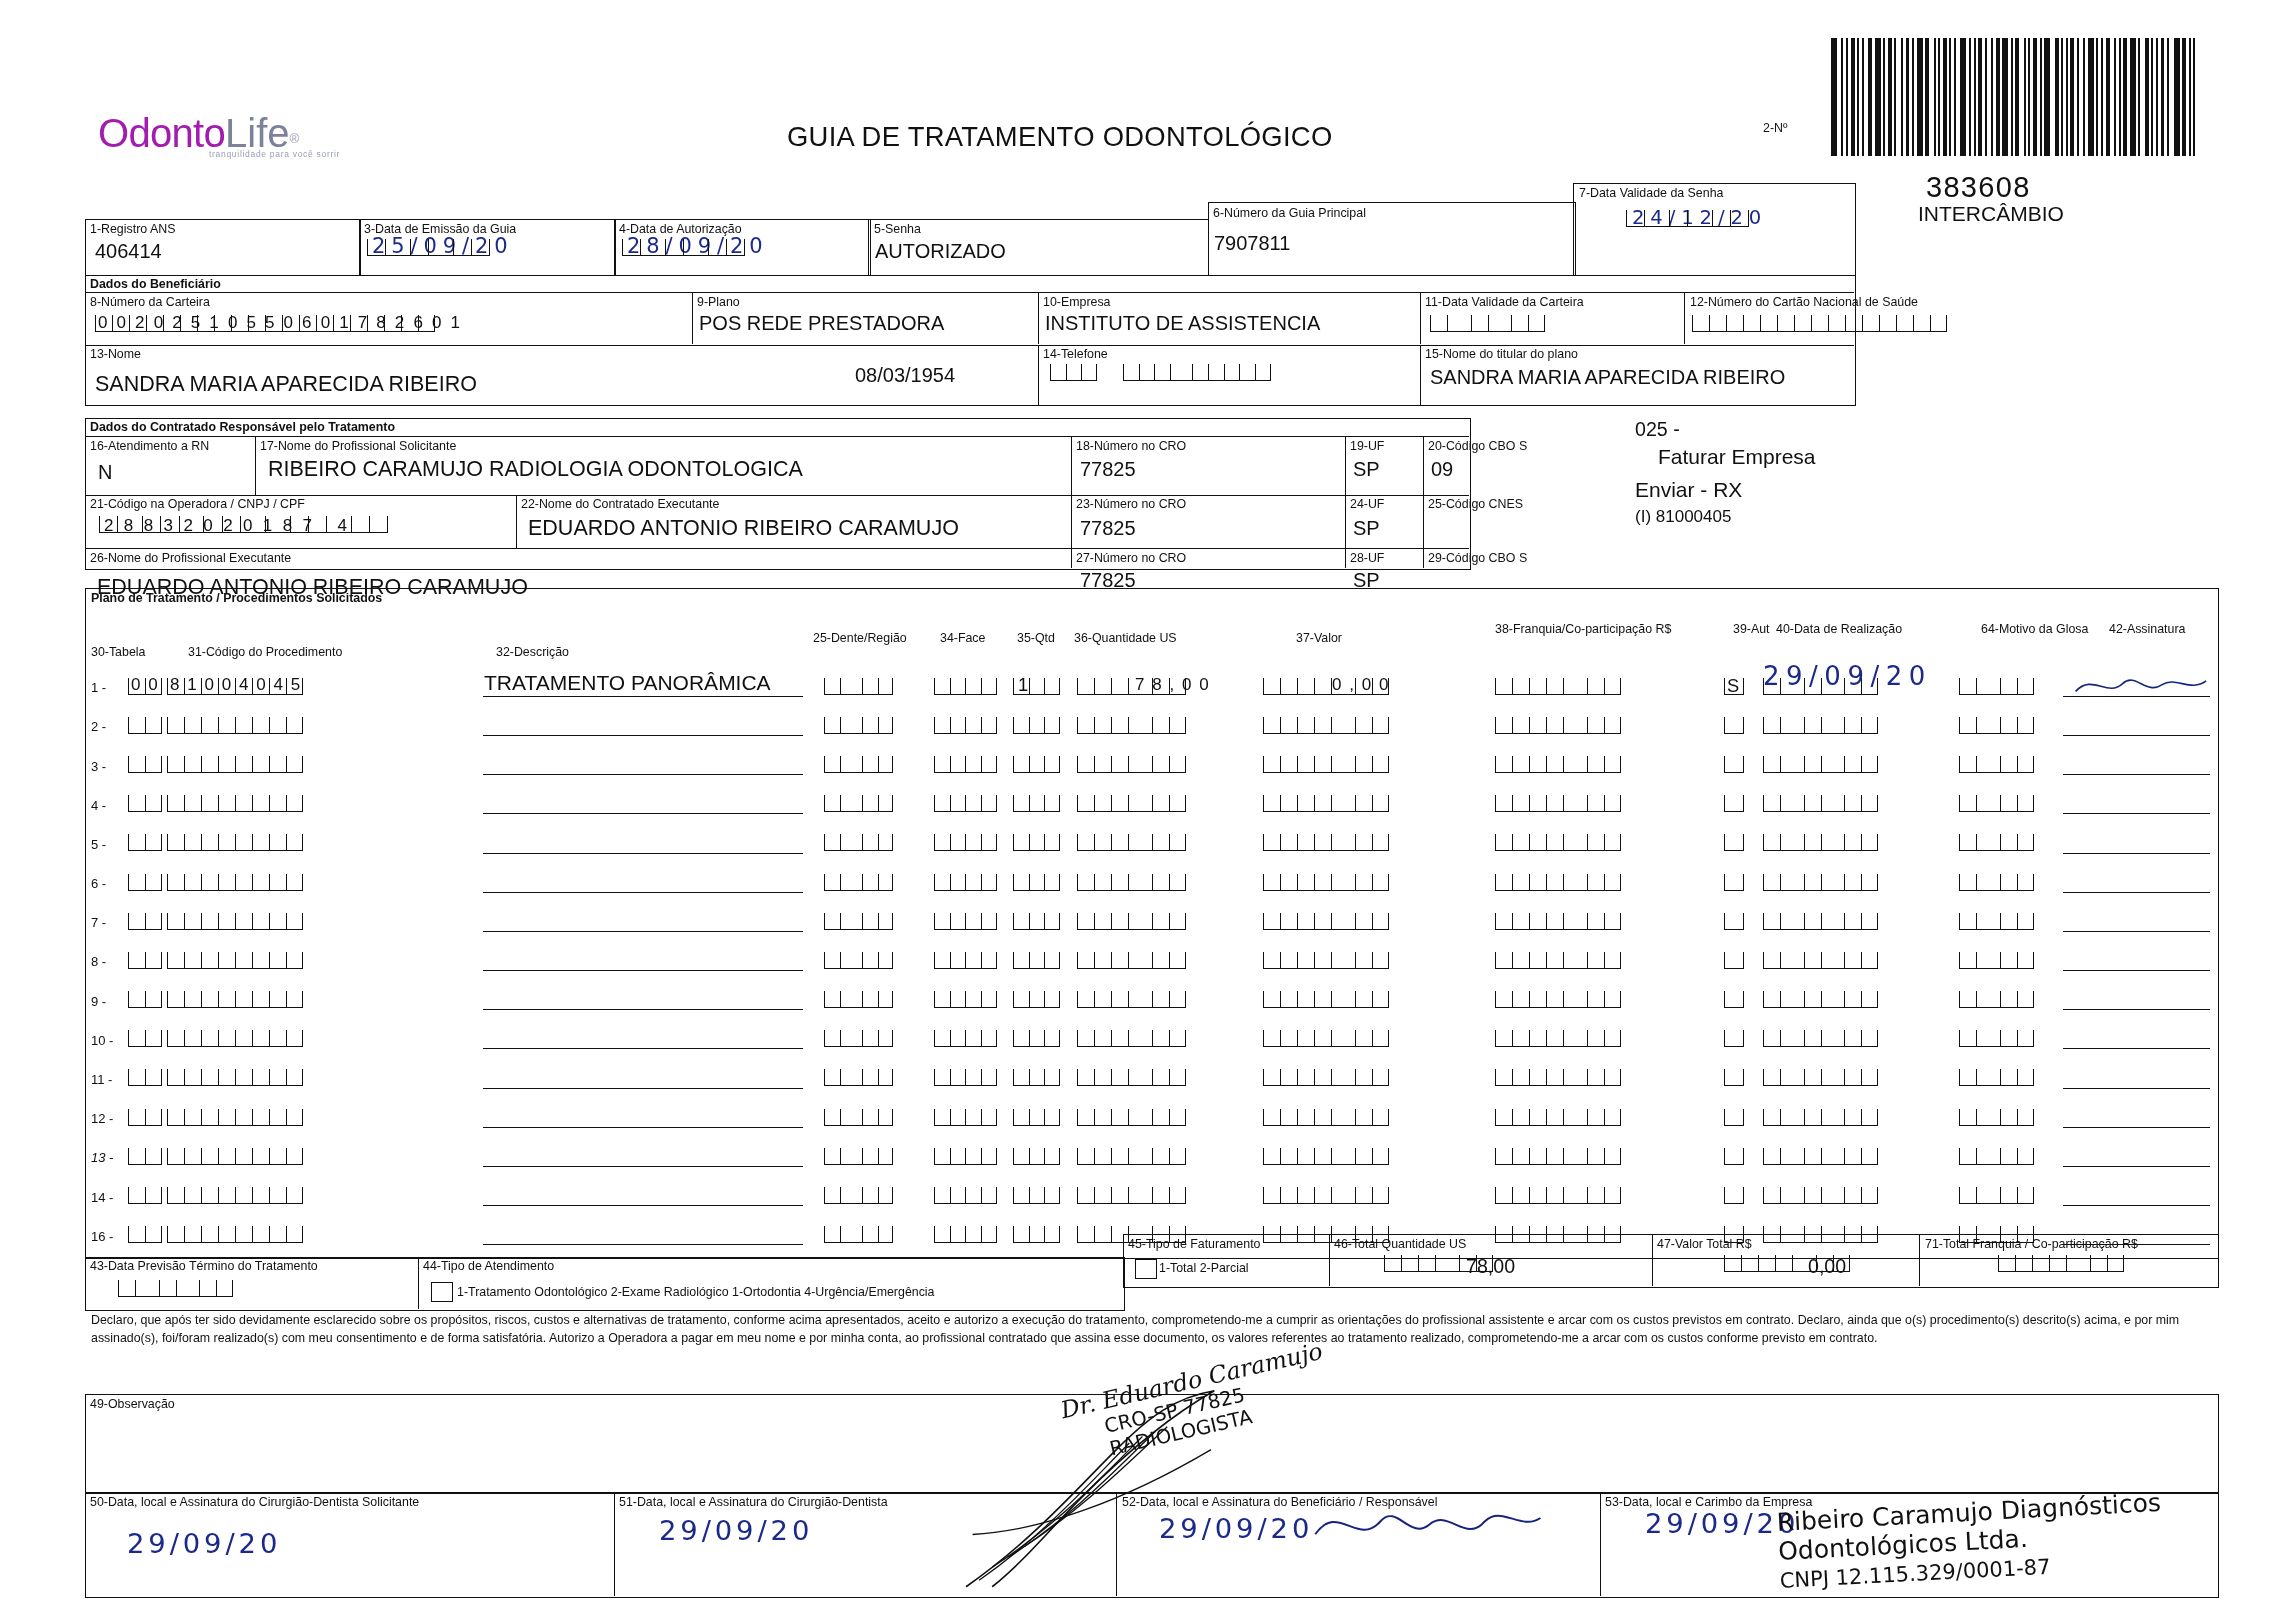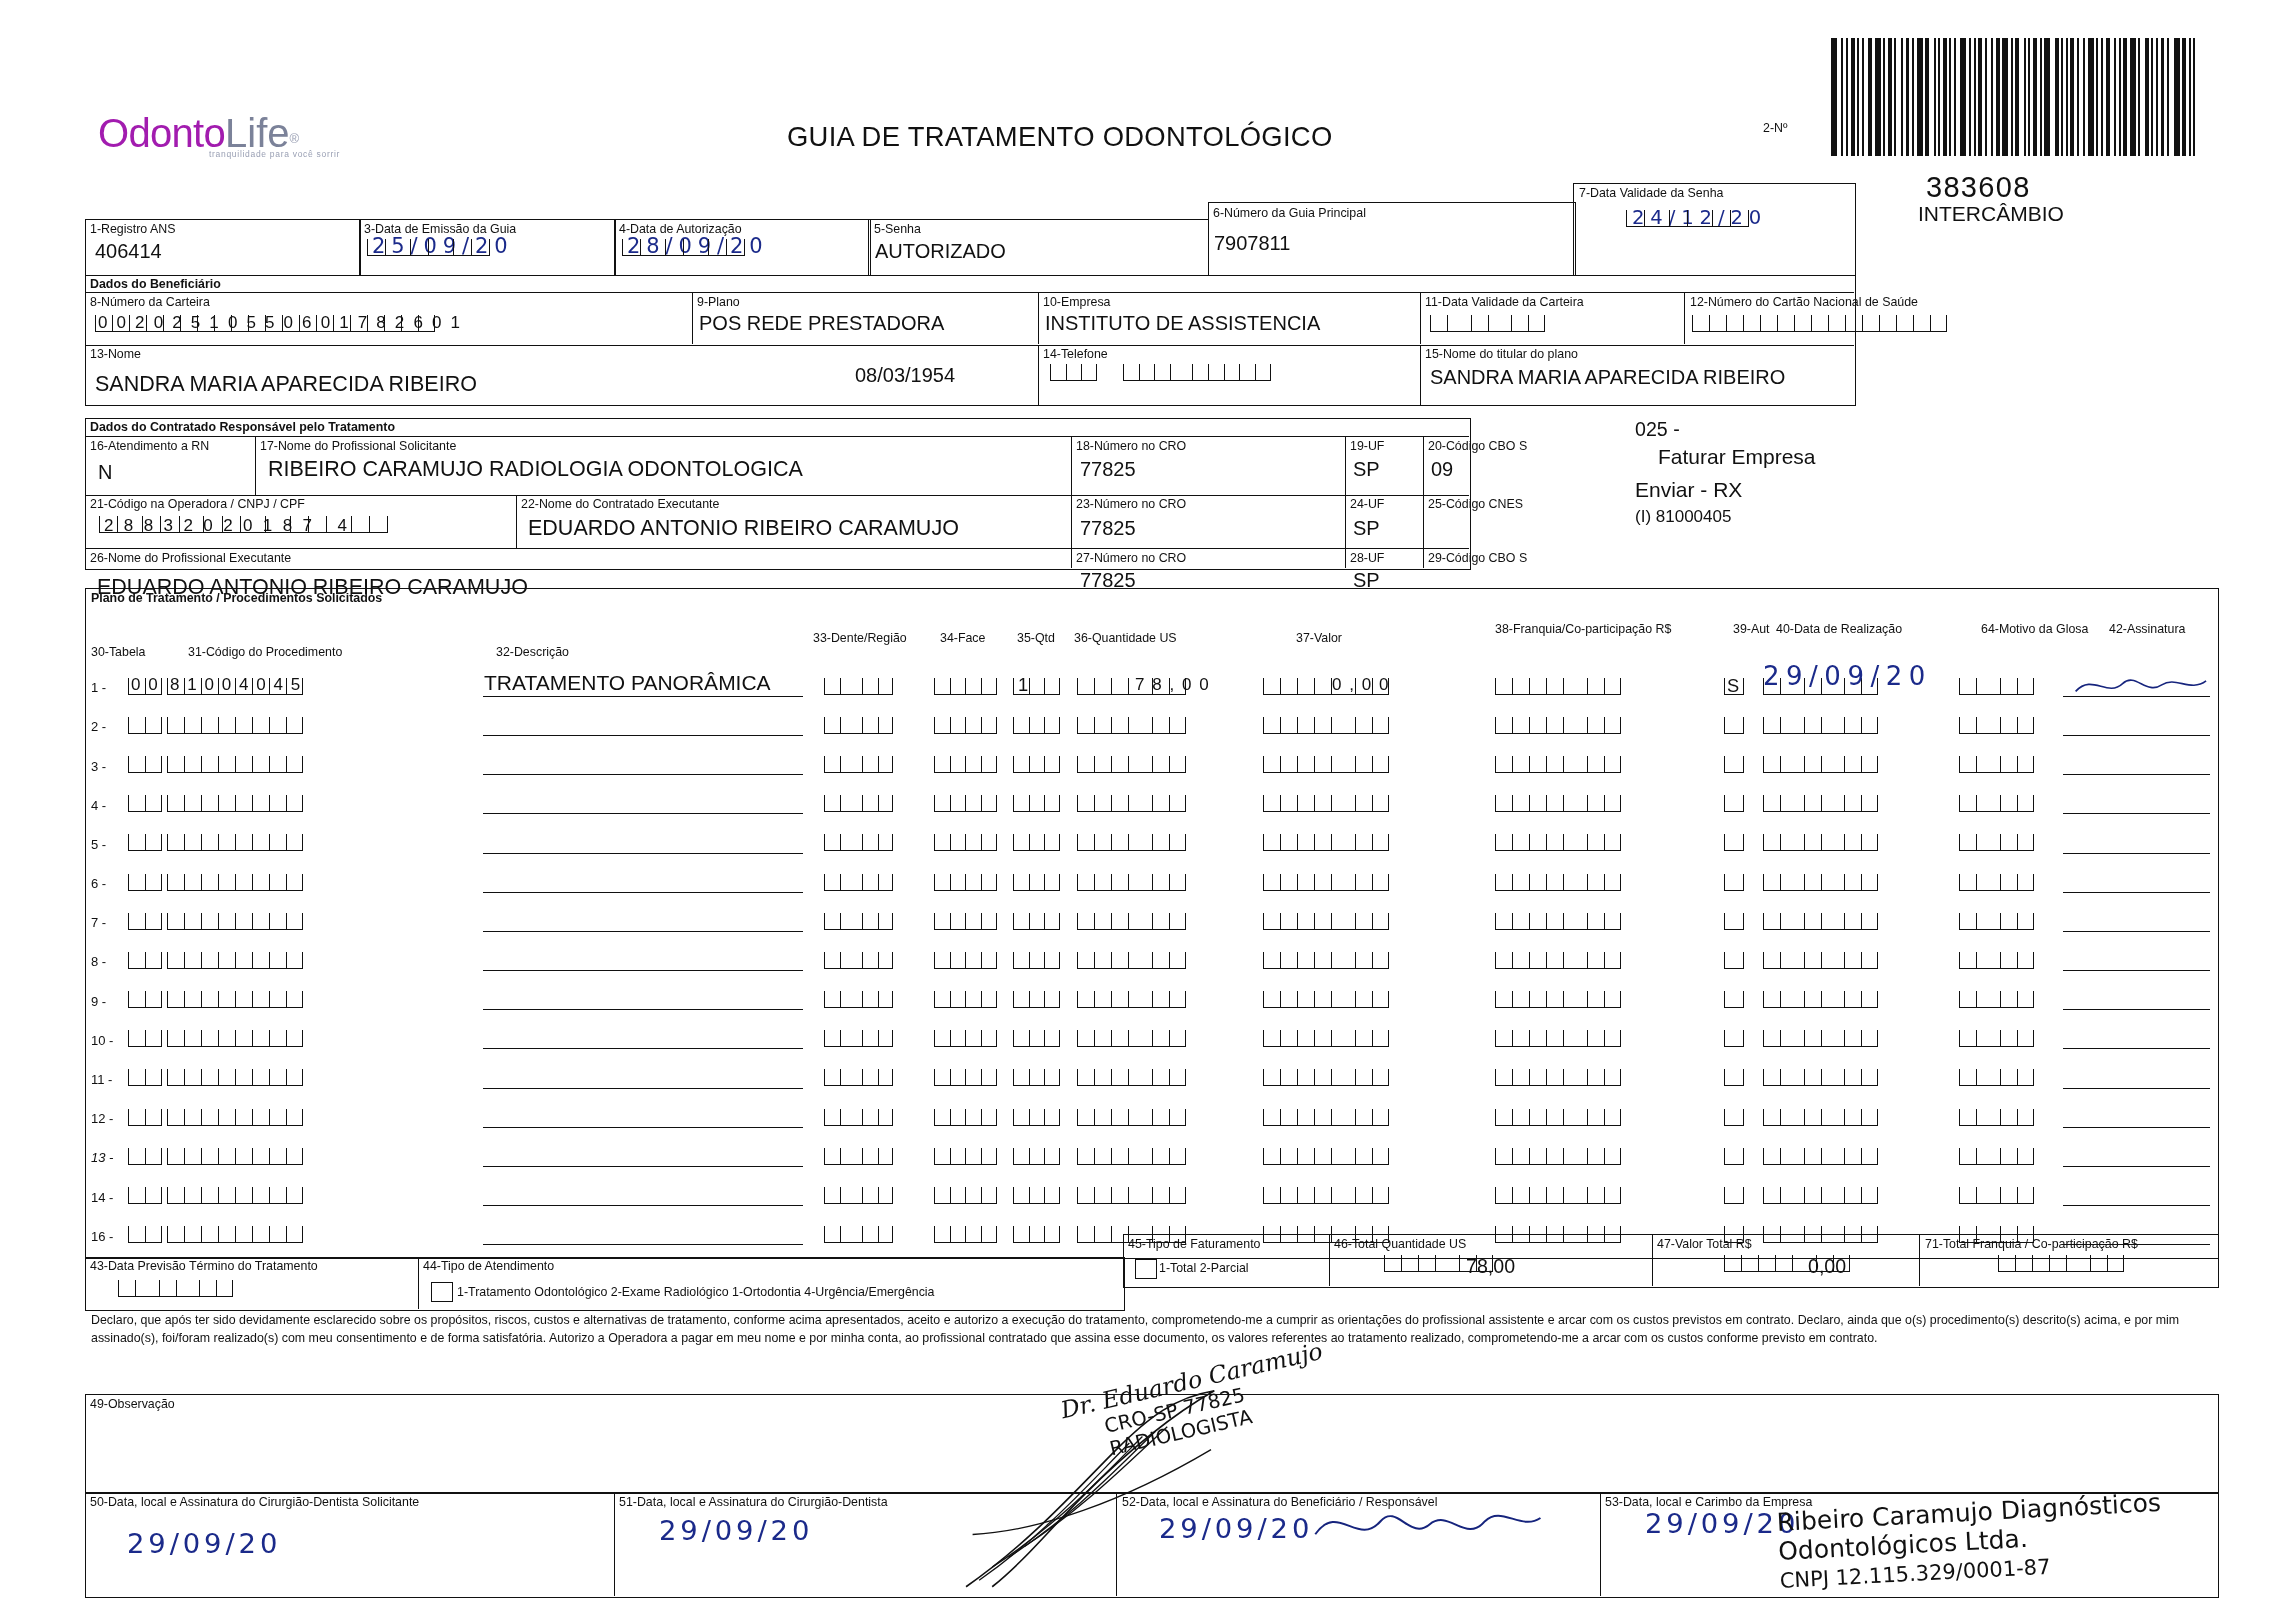--- a/index.html
+++ b/index.html
@@ -233,21 +233,21 @@
   <div class="val" style="left:1658px;top:445px;font-size:21px;">Faturar Empresa</div>
   <div class="val" style="left:1635px;top:478px;font-size:21px;">Enviar - RX</div>
   <div class="val" style="left:1635px;top:507px;font-size:17px;">(I) 81000405</div>
 
   <div class="box" style="left:85px;top:588px;width:2132px;height:669px;"></div>
   <div class="lbl" style="left:91px;top:591px;font-weight:bold;">Plano de Tratamento / Procedimentos Solicitados</div>
 
   <div class="lbl" style="left:91px;top:645px;">30-Tabela</div>
   <div class="lbl" style="left:188px;top:645px;">31-Código do Procedimento</div>
   <div class="lbl" style="left:496px;top:645px;">32-Descrição</div>
-  <div class="lbl" style="left:813px;top:631px;">33-Dente/Região</div>
+  <div class="lbl" style="left:813px;top:631px;">25-Dente/Região</div>
   <div class="lbl" style="left:940px;top:631px;">34-Face</div>
   <div class="lbl" style="left:1017px;top:631px;">35-Qtd</div>
   <div class="lbl" style="left:1074px;top:631px;">36-Quantidade US</div>
   <div class="lbl" style="left:1296px;top:631px;">37-Valor</div>
   <div class="lbl" style="left:1495px;top:622px;">38-Franquia/Co-participação R$</div>
   <div class="lbl" style="left:1733px;top:622px;">39-Aut</div>
   <div class="lbl" style="left:1776px;top:622px;">40-Data de Realização</div>
   <div class="lbl" style="left:1981px;top:622px;">64-Motivo da Glosa</div>
   <div class="lbl" style="left:2109px;top:622px;">42-Assinatura</div>
 

